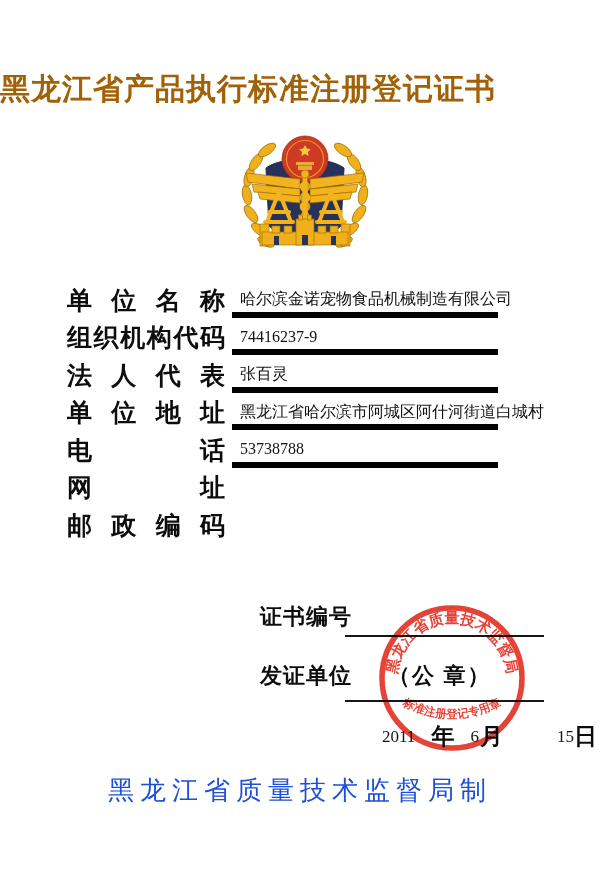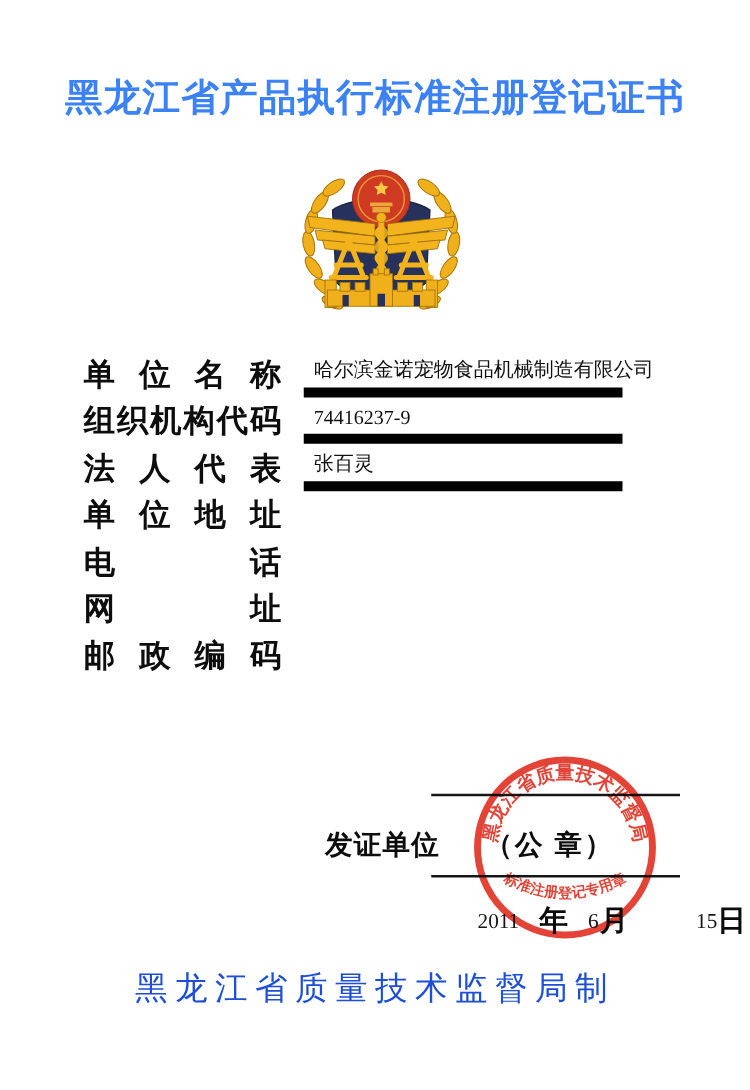--- a/index.html
+++ b/index.html
@@ -2,34 +2,34 @@
 <html><head>
 <meta charset="utf-8">
 <style>
   html,body{margin:0;padding:0;background:#e9e9e9;}
   .page{
     position:relative;width:600px;height:872px;margin:0 auto;
     background:#ffffff;overflow:hidden;color:#111;
     font-family:"Liberation Serif", serif;
   }
   .title{
-    position:absolute;top:58px;left:0;width:100%;text-align:center;
-    font-weight:bold;font-size:30px;letter-spacing:1px;color:#3b82f6;
+    position:absolute;top:69px;left:0;width:100%;
+    font-weight:bold;font-size:30px;letter-spacing:1px;color:#a16207;
     font-family:"Liberation Serif", serif;white-space:nowrap;
   }
   .emblem{position:absolute;left:232px;top:132px;width:146px;height:132px;}
   
   .fields{position:absolute;left:67px;top:280px;width:431px;}
   .frow{display:flex;align-items:flex-end;height:37.5px;}
   .flabel{
     width:158px;flex:0 0 158px;display:flex;justify-content:space-between;
     font-weight:bold;font-size:25px;line-height:1;margin-bottom:5px;
     font-family:"Liberation Serif", serif;color:#0d0d0d;
   }
-  .fline{flex:1;margin-left:18px;border-bottom:8px solid #000000;padding:0 0 3px 8px;min-width:0;}
+  .fline{flex:1;margin-left:7px;border-bottom:6px solid #000000;padding:0 0 3px 8px;min-width:0;}
   .fval{font-size:16px;line-height:1.15;white-space:pre;display:inline-block;}
   
   .certno-label,.issuer-label{
     position:absolute;left:260px;font-weight:bold;font-size:22px;letter-spacing:1px;
     font-family:"Liberation Serif", serif;color:#0d0d0d;white-space:nowrap;
   }
   .certno-label{top:602px;}
   .issuer-label{top:661px;}
   .gongzhang{
     position:absolute;left:388px;top:661px;font-weight:bold;font-size:22px;
@@ -162,43 +162,46 @@
         </div>
       <div class="fline"><span class="fval">张百灵</span></div>
     </div>
     <div class="frow">
       <div class="flabel">
           <span>单</span>
           <span>位</span>
           <span>地</span>
           <span>址</span>
         </div>
+      <div class="fline"><span class="fval">黑龙江省哈尔滨市阿城区阿什河街道白城村</span></div>
     </div>
     <div class="frow">
       <div class="flabel">
           <span>电</span>
           <span>话</span>
         </div>
+      <div class="fline"><span class="fval">53738788</span></div>
     </div>
     <div class="frow">
       <div class="flabel">
           <span>网</span>
           <span>址</span>
         </div>
     </div>
     <div class="frow">
       <div class="flabel">
           <span>邮</span>
           <span>政</span>
           <span>编</span>
           <span>码</span>
         </div>
     </div>
   </div>
 
+  <div class="certno-label">证书编号</div>
   <div class="certno-val"></div>
   <div class="bline bline1"></div>
 
   <div class="issuer-label">发证单位</div>
   <div class="gongzhang">（公 章）</div>
   <div class="bline bline2"></div>
 
   <div class="date">
     <span class="num d-year">2011</span>
     <span class="unit d-yunit">年</span>

